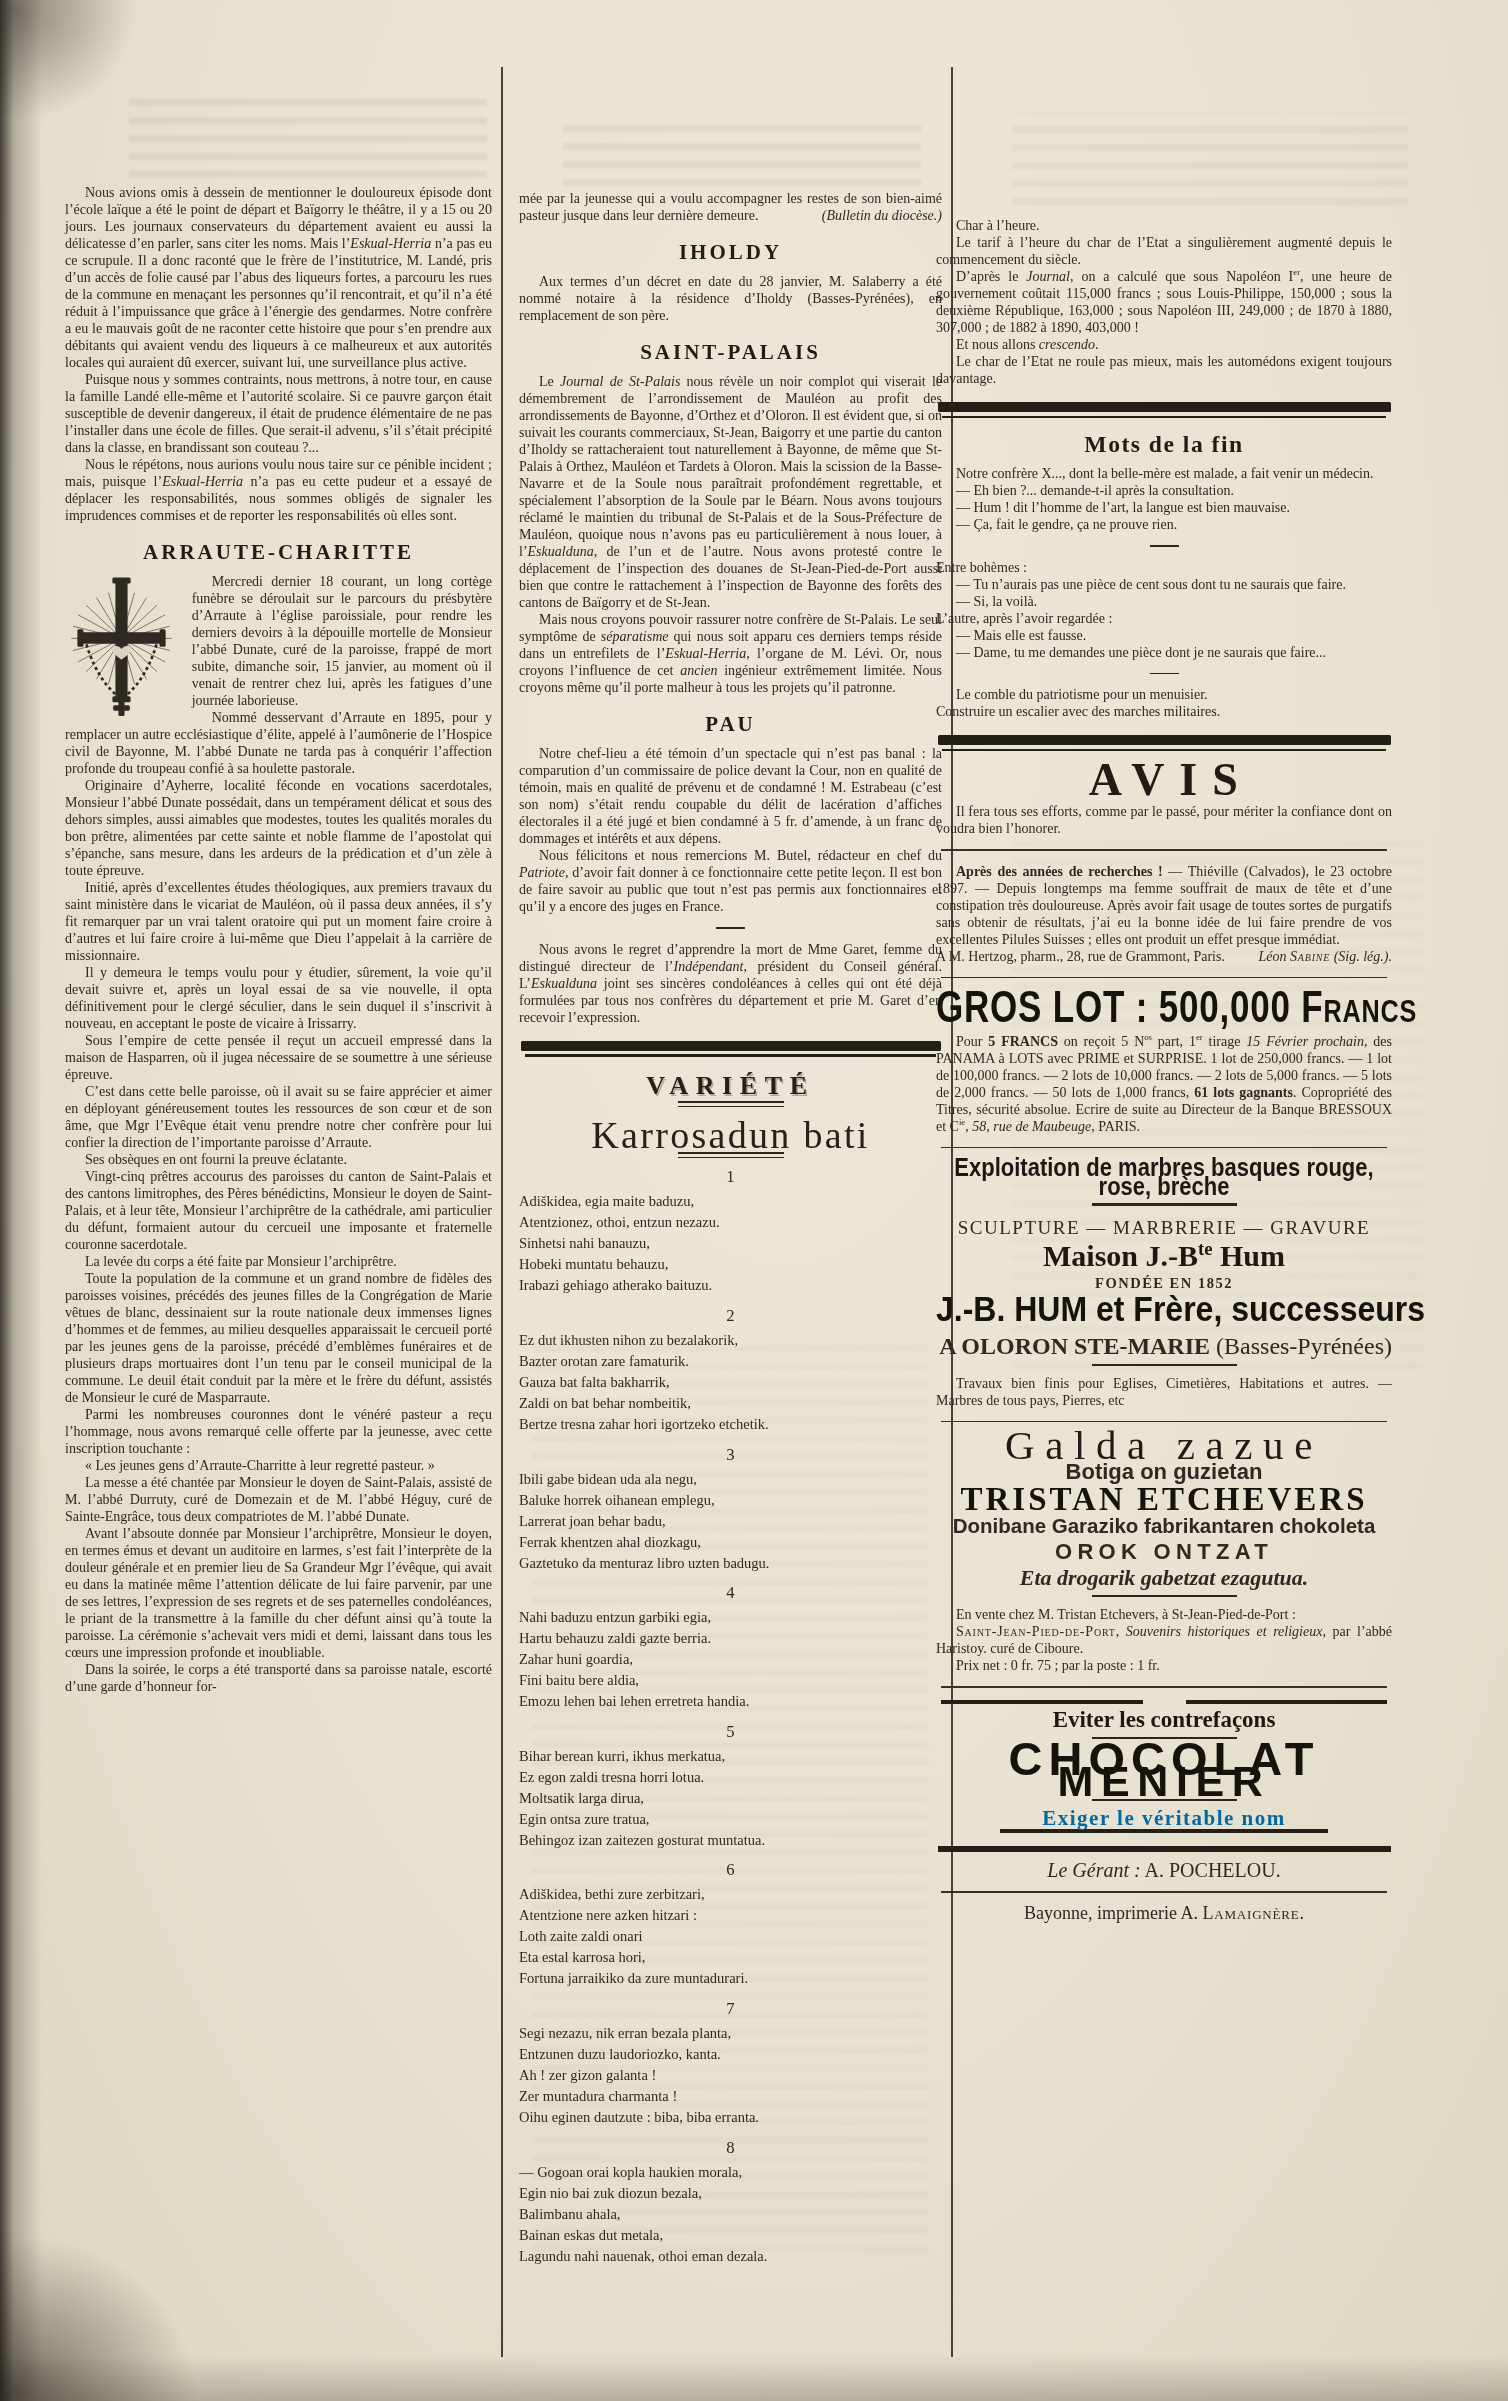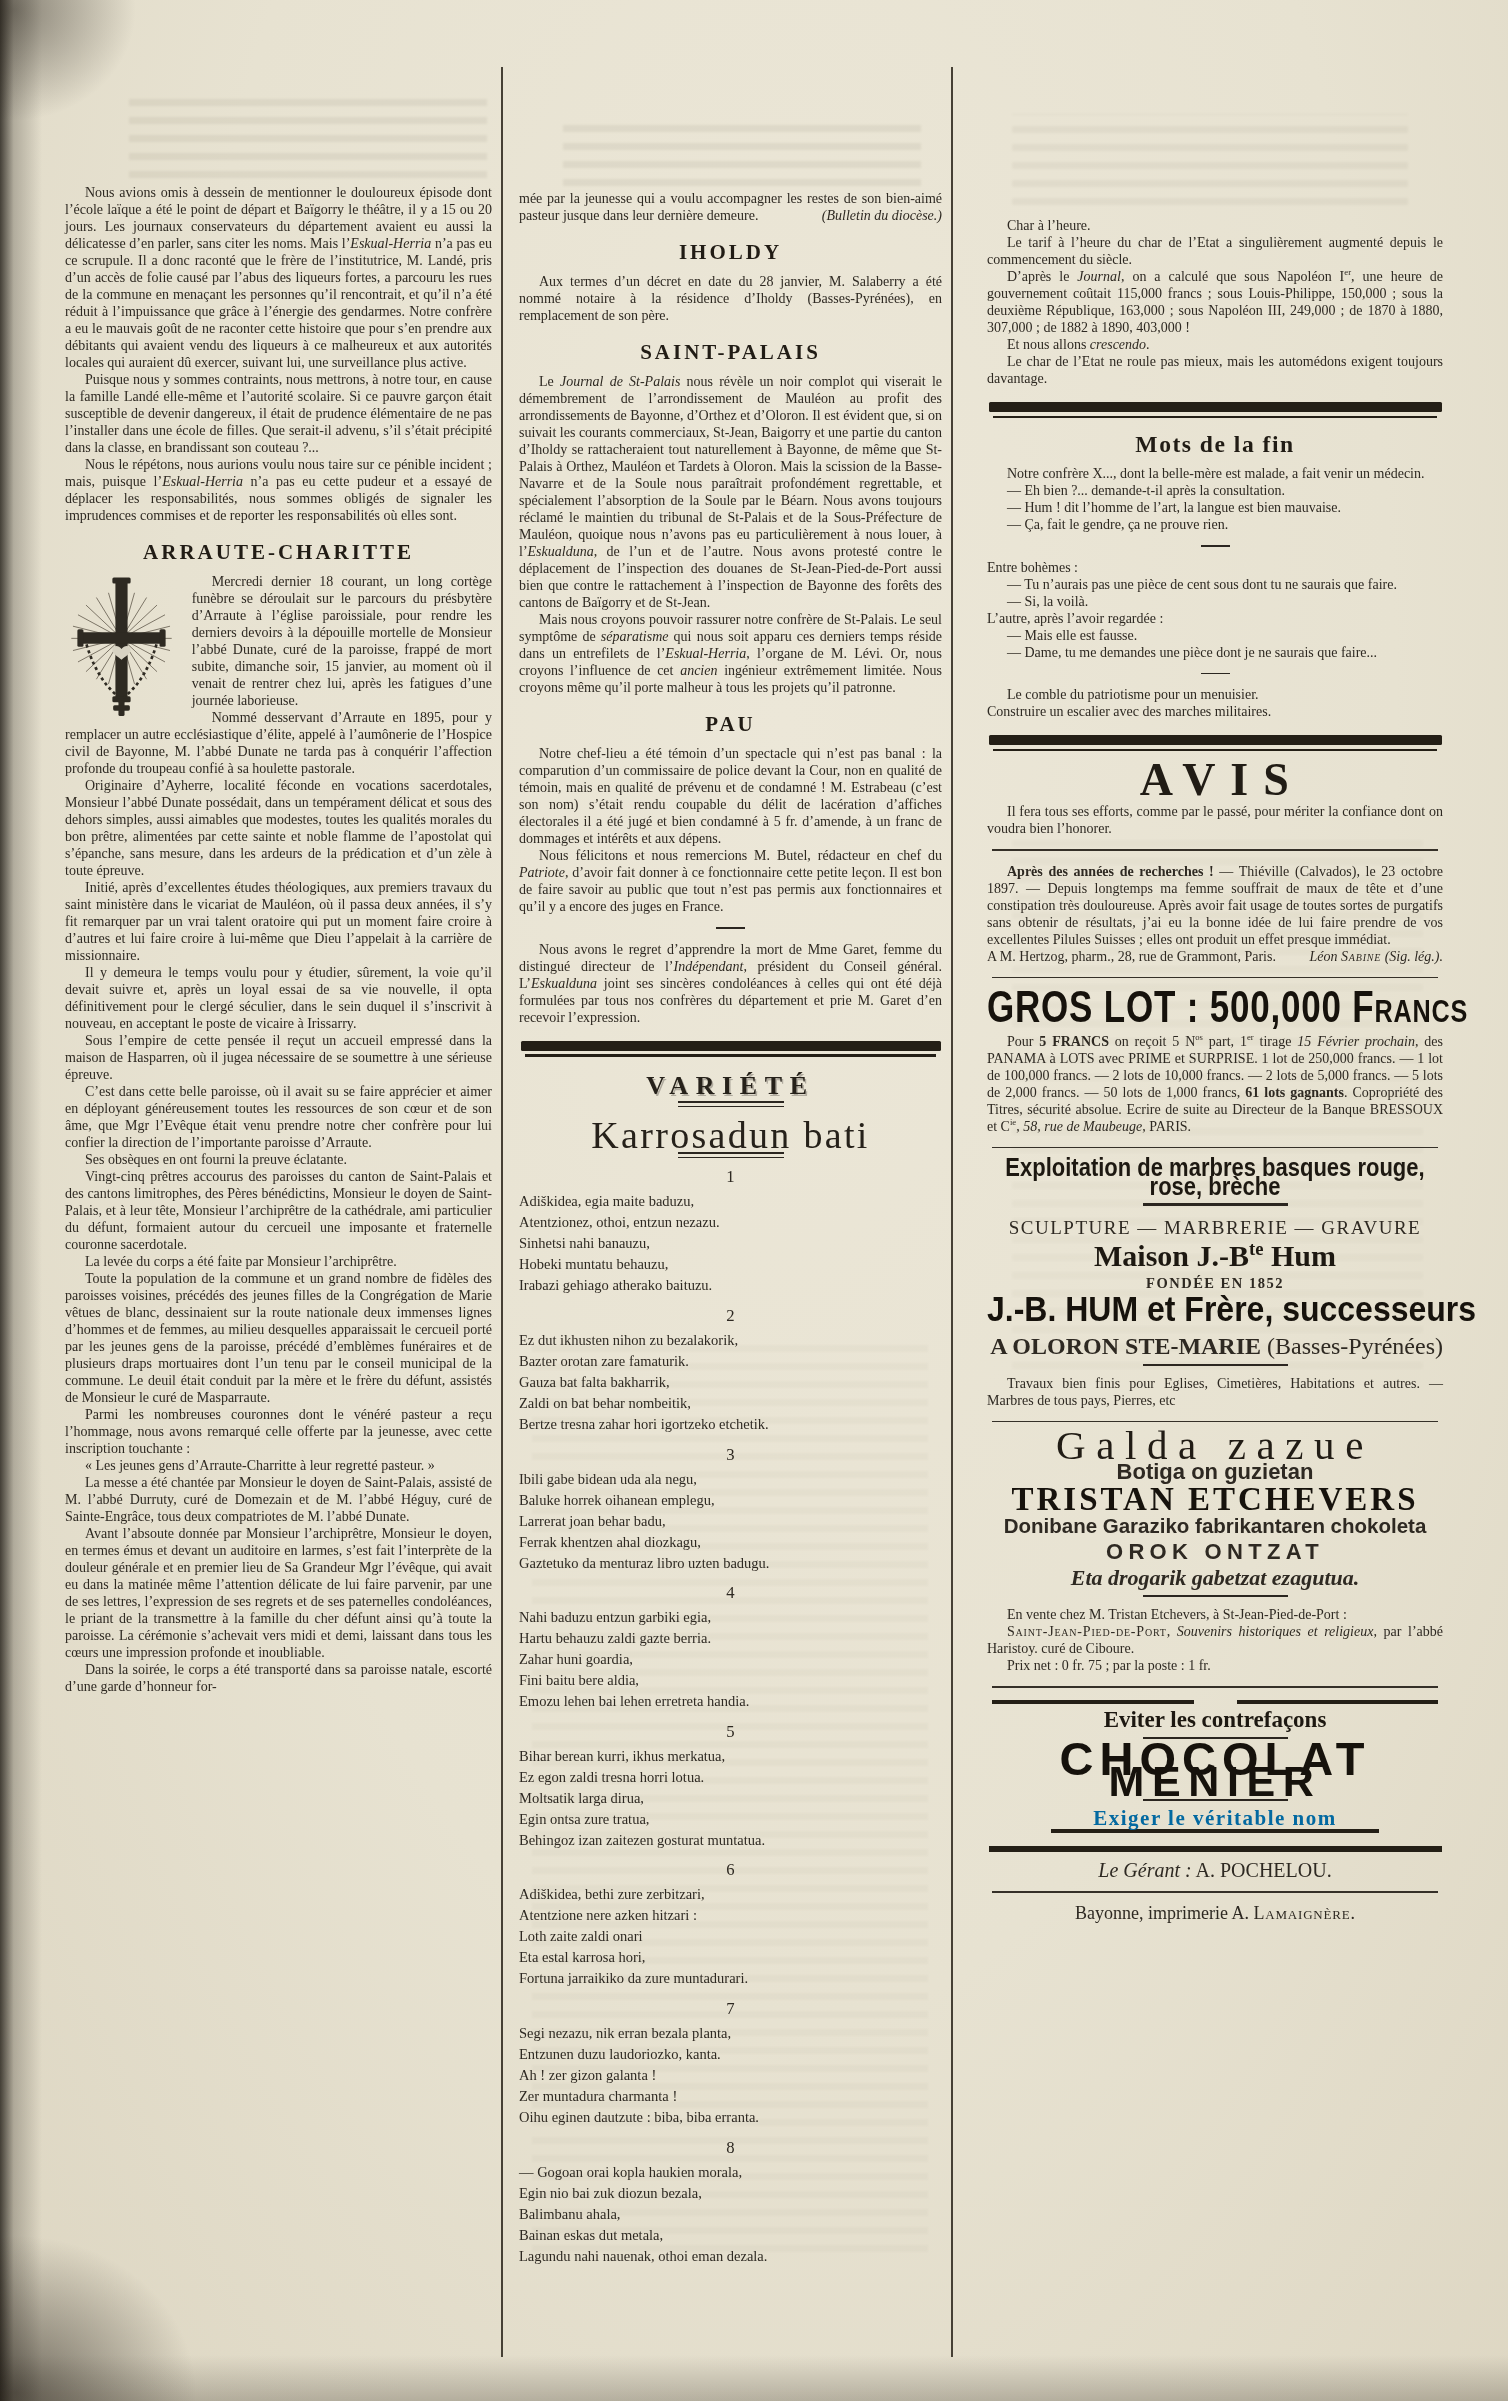--- a/index.html
+++ b/index.html
@@ -242,21 +242,21 @@
     </div>
     <div>
       <div class="stanza-number">8</div>
       <div class="poem-line">— Gogoan orai kopla haukien morala,</div>
       <div class="poem-line">Egin nio bai zuk diozun bezala,</div>
       <div class="poem-line">Balimbanu ahala,</div>
       <div class="poem-line">Bainan eskas dut metala,</div>
       <div class="poem-line">Lagundu nahi nauenak, othoi eman dezala.</div>
     </div>
   </div>
-<div class="col" style="left:987px;width:456px;padding-top:156px;">
+<div class="col" style="left:936px;width:456px;padding-top:156px;">
     <div class="para">Char à l’heure.</div>
     <div class="para">Le tarif à l’heure du char de l’Etat a singulièrement augmenté depuis le commencement du siècle.</div>
     <div class="para">D’après le <i>Journal</i>, on a calculé que sous Napoléon I<sup>er</sup>, une heure de gouvernement coûtait 115,000 francs ; sous Louis-Philippe, 150,000 ; sous la deuxième République, 163,000 ; sous Napoléon III, 249,000 ; de 1870 à 1880, 307,000 ; de 1882 à 1890, 403,000 !</div>
     <div class="para">Et nous allons <i>crescendo</i>.</div>
     <div class="para">Le char de l’Etat ne roule pas mieux, mais les automédons exigent toujours davantage.</div>
     <div class="bar-thick"></div>
     <div class="bar-thin"></div>
     <div class="h-mots">Mots de la fin</div>
     <div class="para">Notre confrère X..., dont la belle-mère est malade, a fait venir un médecin.</div>
     <div class="para">— Eh bien ?... demande-t-il après la consultation.</div>

